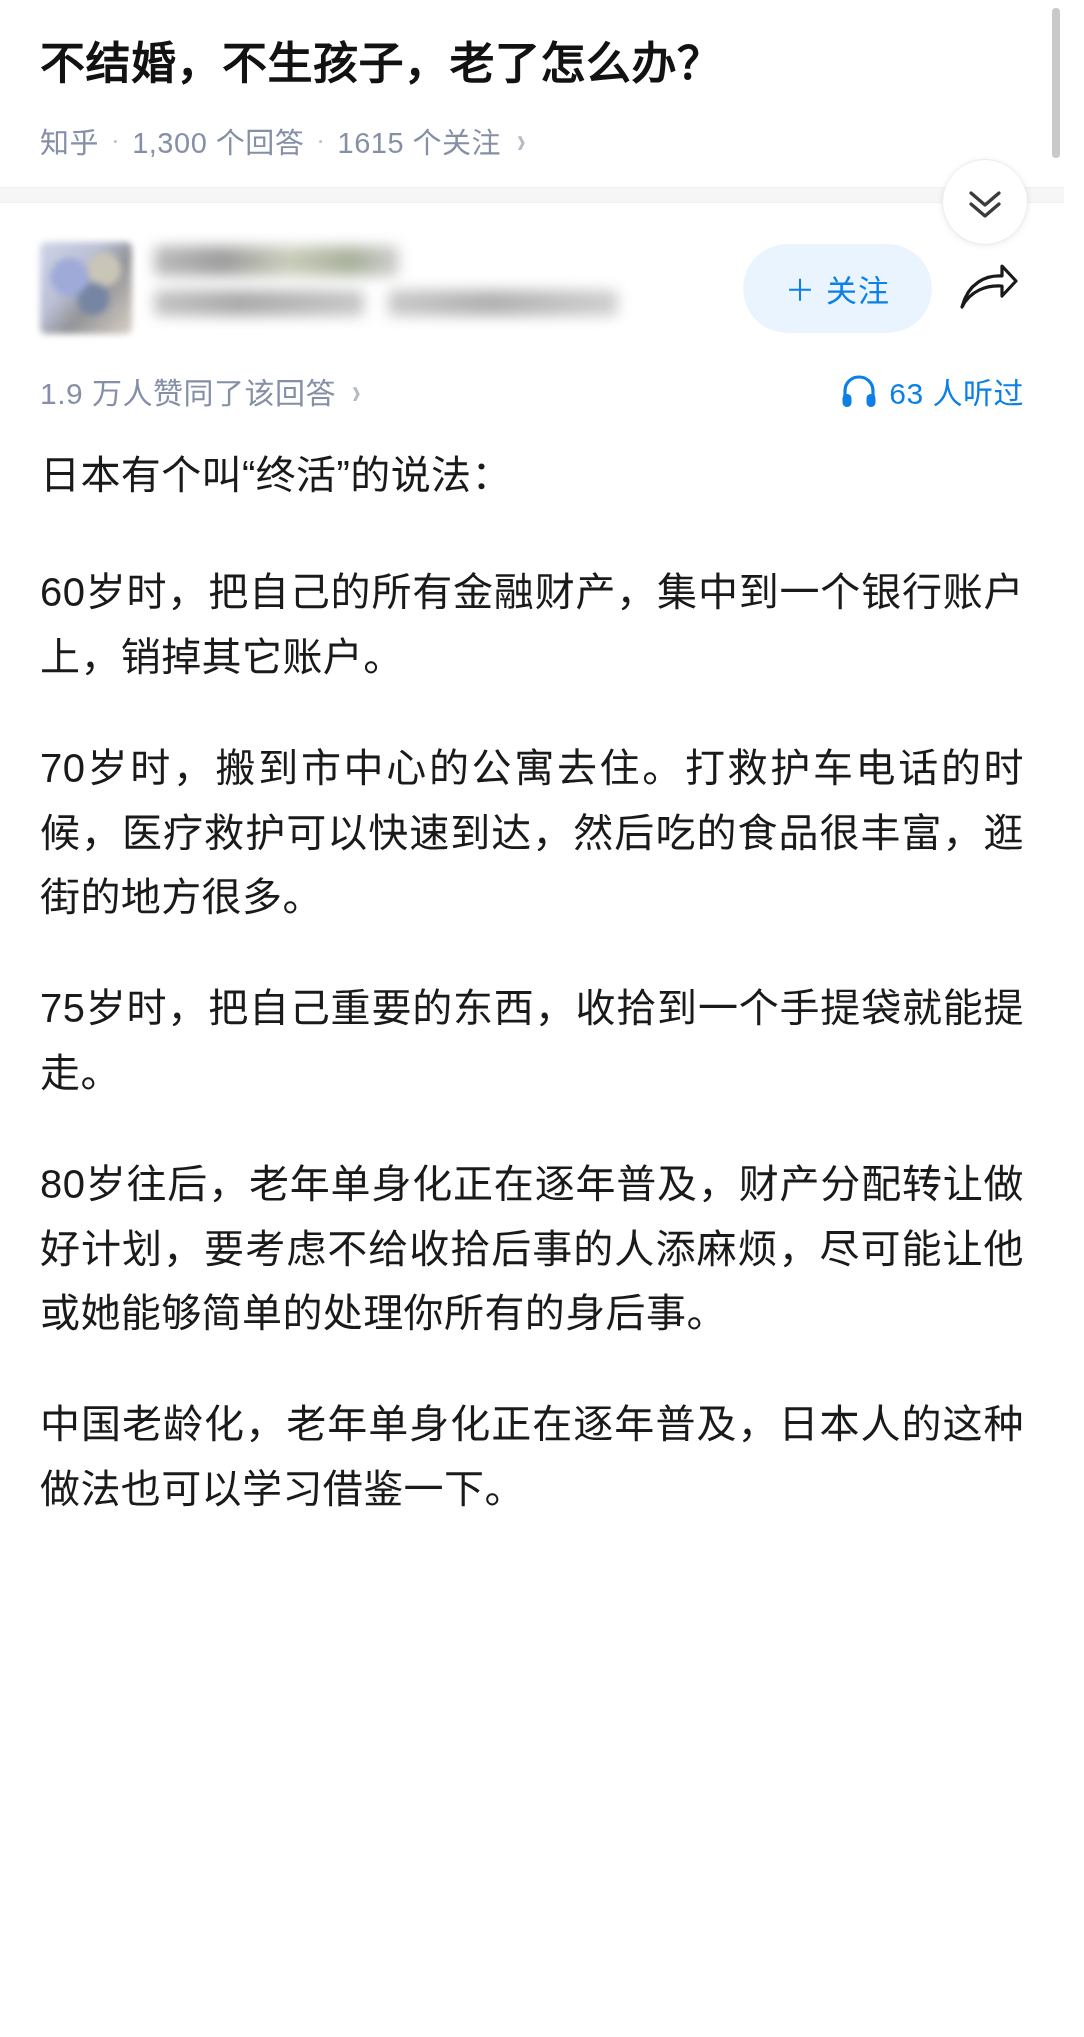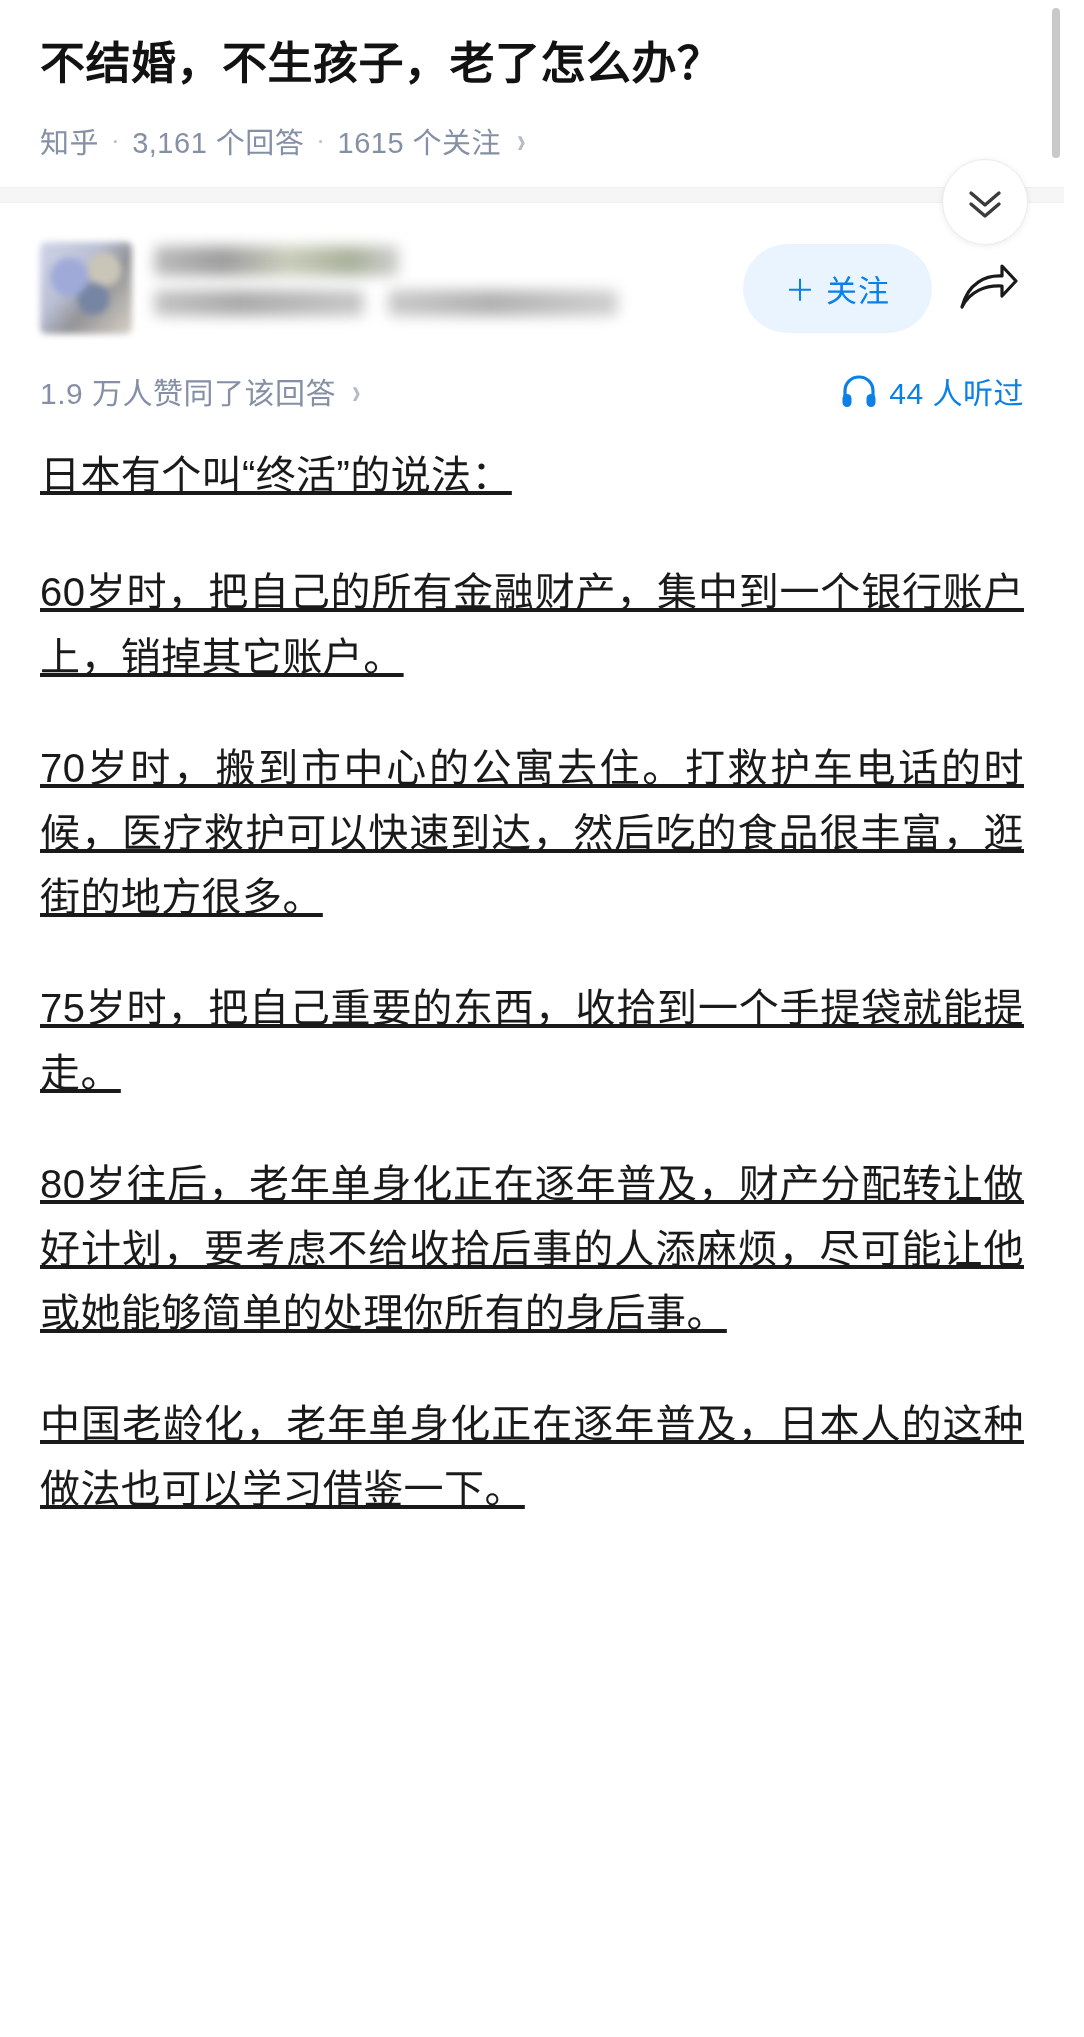--- a/index.html
+++ b/index.html
@@ -200,21 +200,20 @@
   .answer-body {
     padding: 10px 40px 50px 40px;
     font-size: 40px;
     line-height: 1.62;
     color: #1a1a1a;
     letter-spacing: 0.4px;
   }
   .answer-body p {
     margin: 0 0 46px 0;
     text-align: justify;
-    text-decoration: underline;
   }
   .answer-body p.lead {
     margin-bottom: 52px;
   }
   .answer-body p.indent {
     text-indent: 0;
   }
 
   
   .scrollbar {
@@ -232,21 +231,21 @@
 
 <div class="page">
 
   <div class="scrollbar"></div>
 
   <div class="question-block">
     <h1 class="question-title">不结婚，不生孩子，老了怎么办？</h1>
     <div class="question-meta">
       <span>知乎</span>
       <span class="dot">·</span>
-      <span>3,161 个回答</span>
+      <span>1,300 个回答</span>
       <span class="dot">·</span>
       <span>1615 个关注</span>
       <span class="chev">›</span>
     </div>
   </div>
 
   <div class="divider"></div>
 
   <div class="author-row">
 
@@ -287,21 +286,21 @@
       <span class="chev">›</span>
     </div>
     <div class="listen-right">
       <span class="headset">
         <svg width="36" height="34" viewBox="0 0 36 34" fill="none" xmlns="http://www.w3.org/2000/svg">
           <path d="M4 22 V17 C4 8.7 10.3 3 18 3 C25.7 3 32 8.7 32 17 V22" stroke="#0c80e6" stroke-width="3.2" stroke-linecap="round" fill="none"></path>
           <rect x="1.5" y="20" width="9" height="13" rx="4.5" fill="#0c80e6"></rect>
           <rect x="25.5" y="20" width="9" height="13" rx="4.5" fill="#0c80e6"></rect>
         </svg>
       </span>
-      <span>44 人听过</span>
+      <span>63 人听过</span>
     </div>
   </div>
 
   <div class="answer-body">
     <p class="lead">日本有个叫“终活”的说法：</p>
     <p class="indent"> 60岁时，把自己的所有金融财产，集中到一个银行账户上，销掉其它账户。</p>
     <p class="indent"> 70岁时，搬到市中心的公寓去住。打救护车电话的时候，医疗救护可以快速到达，然后吃的食品很丰富，逛街的地方很多。</p>
     <p class="indent"> 75岁时，把自己重要的东西，收拾到一个手提袋就能提走。</p>
     <p class="indent"> 80岁往后，老年单身化正在逐年普及，财产分配转让做好计划，要考虑不给收拾后事的人添麻烦，尽可能让他或她能够简单的处理你所有的身后事。</p>
     <p class="indent"> 中国老龄化，老年单身化正在逐年普及，日本人的这种做法也可以学习借鉴一下。</p>

